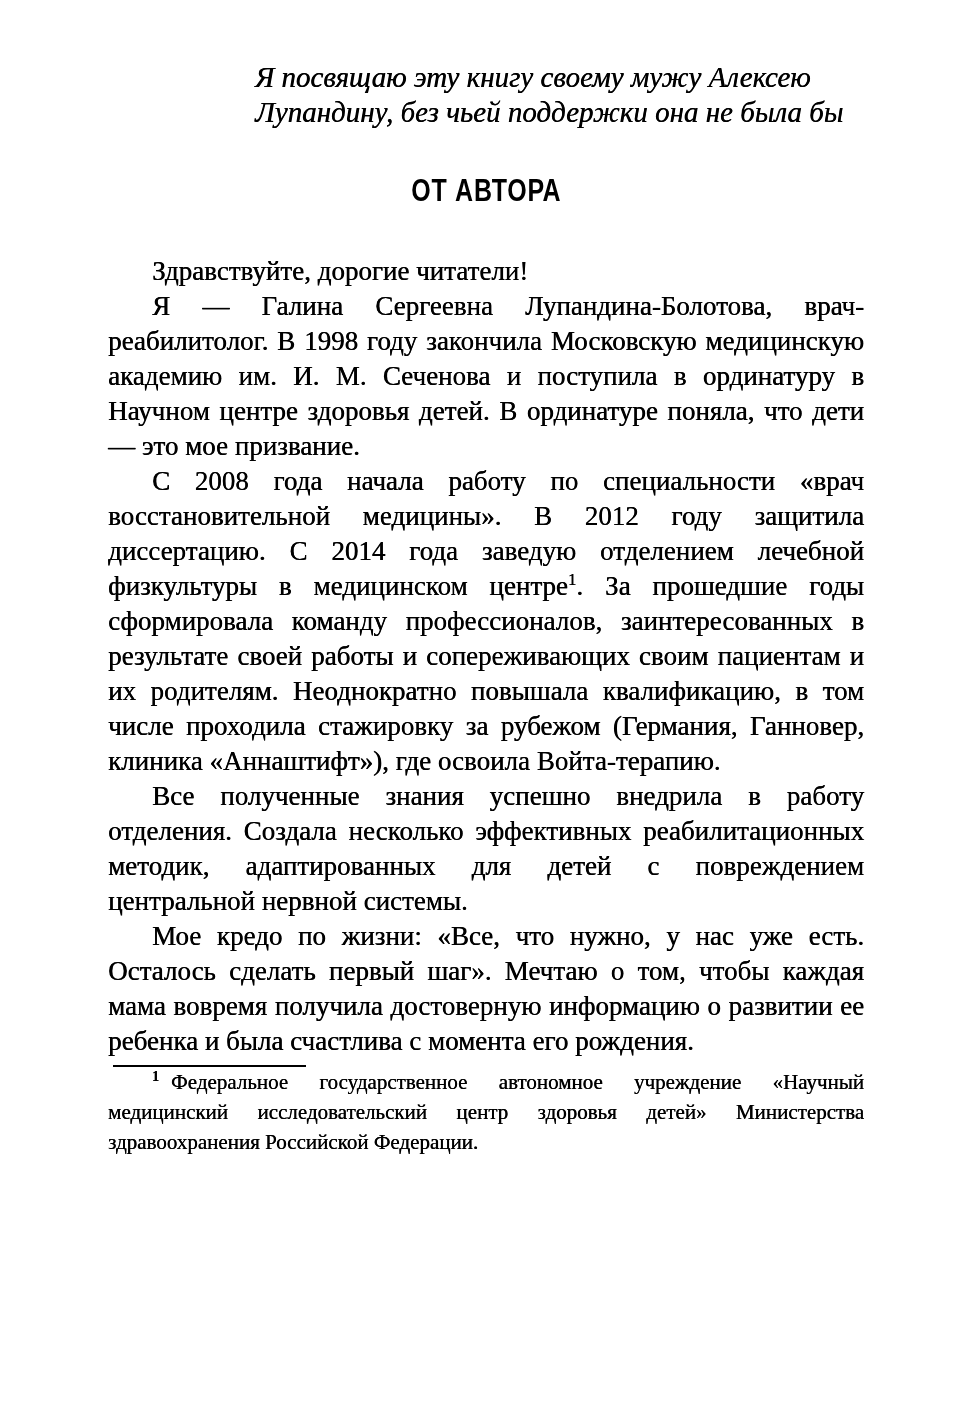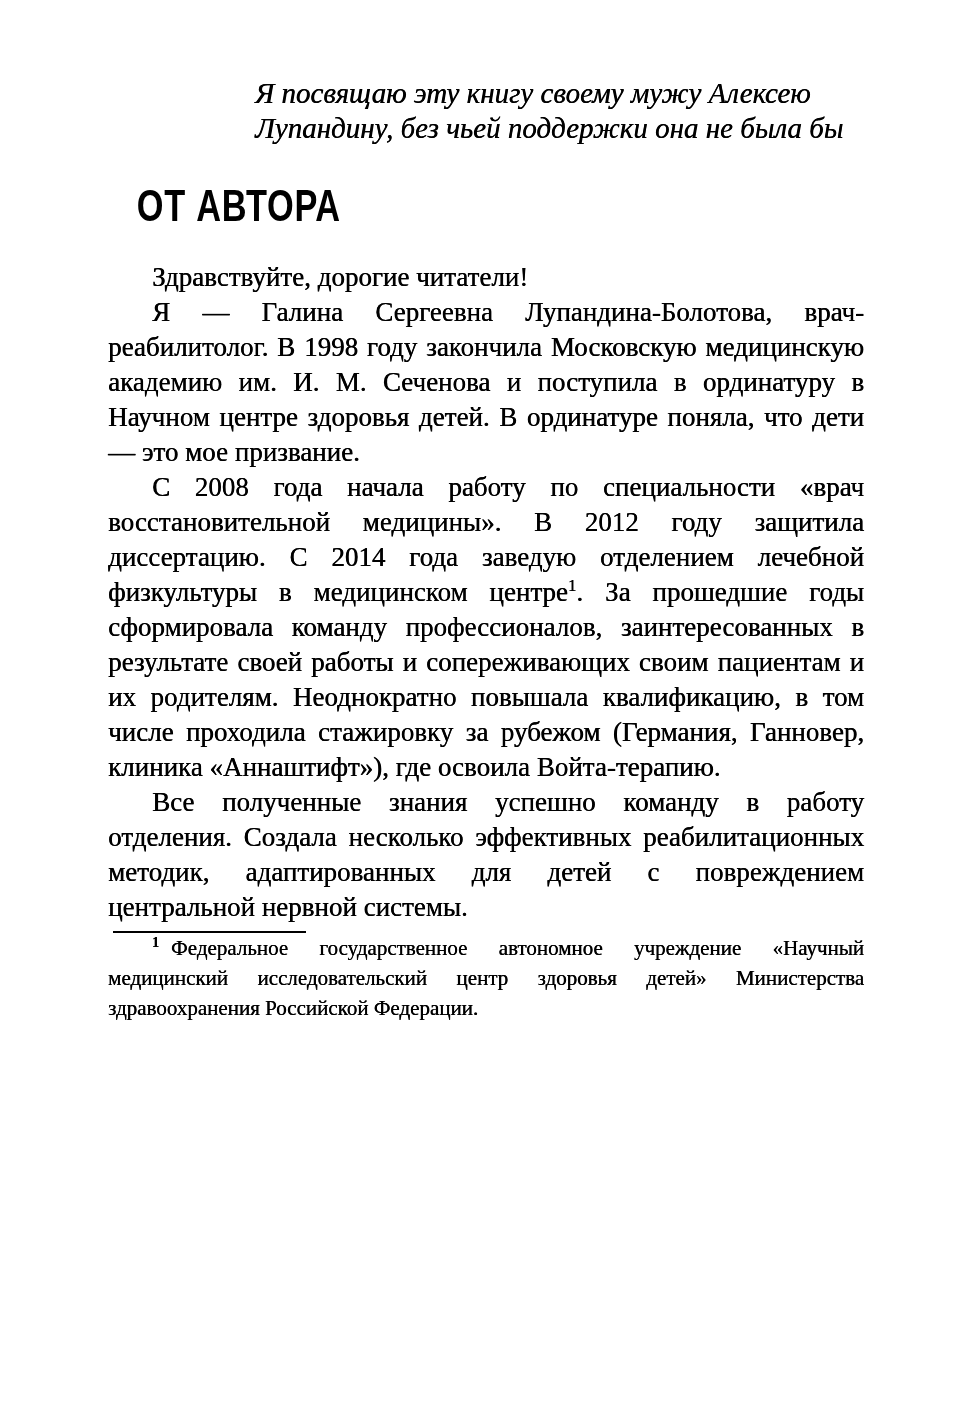--- a/index.html
+++ b/index.html
@@ -16,43 +16,44 @@
     font-family: "Liberation Serif", serif;
     overflow: hidden;
   }
   .content {
     position: absolute;
     left: 108px;
     top: 0;
     width: 756px;
   }
   .dedication {
-    padding-top: 76px;
+    padding-top: 60px;
     margin-left: 147px;
     font-style: italic;
     font-size: 29px;
     line-height: 35px;
     white-space: nowrap;
     text-shadow: 0.4px 0 0 #000;
   }
   .heading {
     margin: 38px 0 0 0;
+    text-align: center;
     font-family: "Liberation Sans", sans-serif;
     font-weight: bold;
-    font-size: 44px;
+    font-size: 32px;
     line-height: 44px;
   }
   .heading-inner {
     display: inline-block;
     transform: scaleX(0.78);
     transform-origin: center;
     letter-spacing: 1px;
   }
   .body-text {
-    margin-top: 32px;
+    margin-top: 42px;
     font-size: 27px;
     line-height: 35px;
     text-align: justify;
     text-shadow: 0.4px 0 0 #000;
     hyphens: auto;
     -webkit-hyphens: auto;
   }
   .body-text p {
     margin: 0;
     text-indent: 44px;
@@ -96,21 +97,22 @@
       <div class="ded-line">Я посвящаю эту книгу своему мужу Алексею</div>
       <div class="ded-line">Лупандину, без чьей поддержки она не была бы</div>
     </div>
 
     <h1 class="heading"><span class="heading-inner">ОТ АВТОРА</span></h1>
 
     <div class="body-text">
       <p><span>Здравствуйте, дорогие читатели!</span></p>
       <p><span>Я — Галина Сергеевна Лупандина-Болотова, врач-реабилитолог. В 1998 году закончила Московскую медицинскую академию им. И. М. Сеченова и поступила в ординатуру в Научном центре здоровья детей. В ординатуре поняла, что дети — это мое призвание.</span></p>
       <p><span>С 2008 года начала работу по специальности «врач восстановительной медицины». В 2012 году защитила диссертацию. С 2014 года заведую отделением лечебной физкультуры в медицинском центре</span><sup class="fn-ref">1</sup><span>. За прошедшие годы сформировала команду профессионалов, заинтересованных в результате своей работы и сопереживающих своим пациентам и их родителям. Неоднократно повышала квалификацию, в том числе проходила стажировку за рубежом (Германия, Ганновер, клиника «Аннаштифт»), где освоила Войта-терапию.</span></p>
-      <p><span>Все полученные знания успешно команду в работу отделения. Создала несколько эффективных реабилитационных методик, адаптированных для детей с повреждением центральной нервной системы.</span></p>
+      <p><span>Все полученные знания успешно внедрила в работу отделения. Создала несколько эффективных реабилитационных методик, адаптированных для детей с повреждением центральной нервной системы.</span></p>
+      <p><span>Мое кредо по жизни: «Все, что нужно, у нас уже есть. Осталось сделать первый шаг». Мечтаю о том, чтобы каждая мама вовремя получила достоверную информацию о развитии ее ребенка и была счастлива с момента его рождения.</span></p>
     </div>
 
     <div class="footnote-rule"></div>
 
     <div class="footnote">
       <sup class="fn-marker">1</sup><span>Федеральное государственное автономное учреждение «Научный медицинский исследовательский центр здоровья детей» Министерства здравоохранения Российской Федерации.</span>
     </div>
 
   </div>
 </div>

